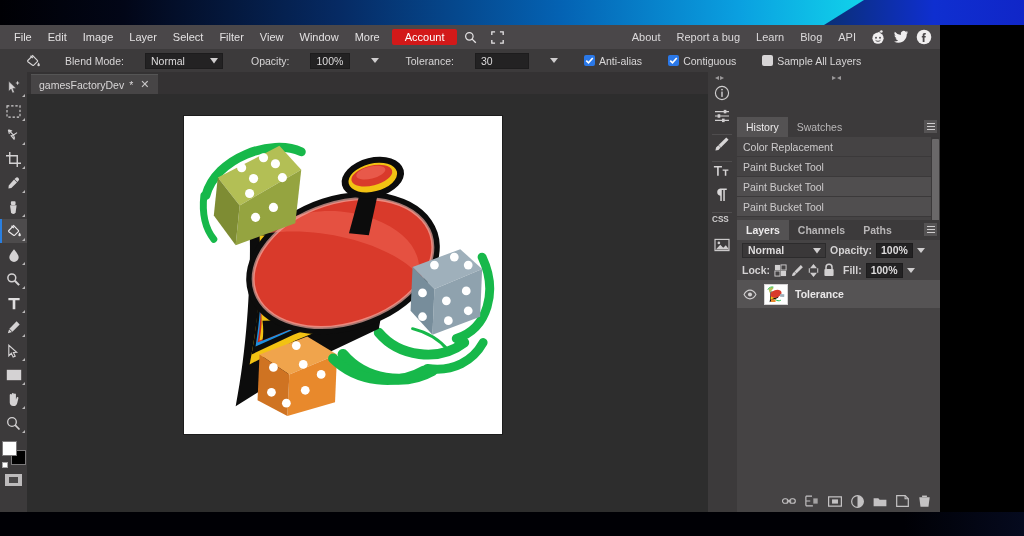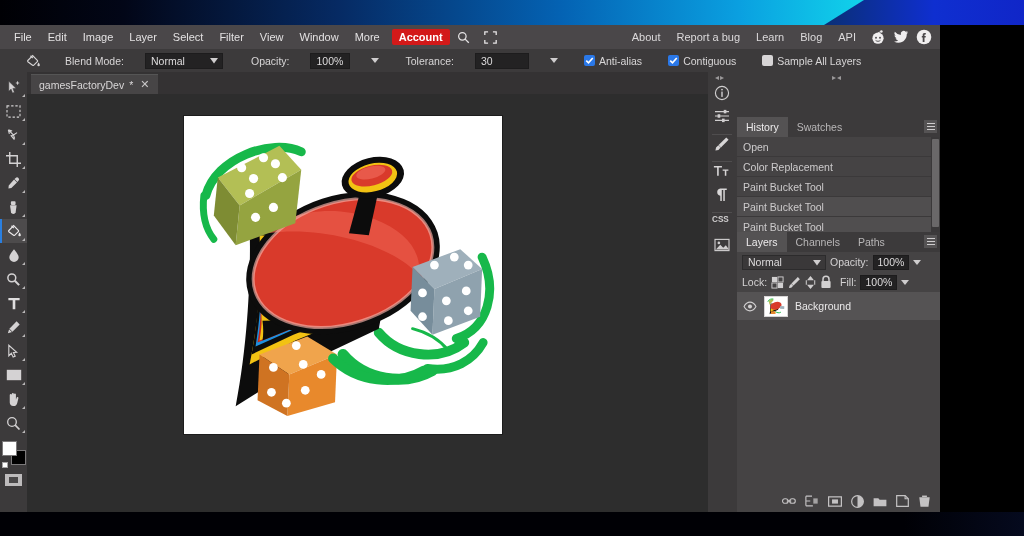--- a/index.html
+++ b/index.html
@@ -40,22 +40,22 @@
   }
 
   
   .menubar {
     position: relative; height: 24px; background: #4a4749;
     display: flex; align-items: center; padding-left: 6px;
     font-size: 11px; color: #e3e1e2;
   }
   .menu-item { padding: 2px 8px; cursor: default; white-space: nowrap; }
   .menu-account {
-    background:#d31919; color:#fff; padding:2px 7px; margin-left:4px;
-    border-radius:2px; font-weight:bold;
+    background:#d31919; color:#fff; padding:2px 13px; margin-left:4px;
+    border-radius:2px; font-weight:normal;
   }
   .menu-ico { padding: 0 7px; display:flex; align-items:center; }
   .menubar-right {
     position:absolute; right:8px; top:0; height:24px;
     display:flex; align-items:center; gap:2px; font-size:11px; color:#dcdadb;margin-left:20px;
   }
   .menubar-right .menu-item { padding: 2px 7px;}
   .soc { width:16px; height:16px; margin-left:5px; display:block;}
 
   
@@ -538,33 +538,32 @@
 
         <div class="panel-group" style="top:13px;height:130px;margin-top:32px;">
           <div class="panel-tabs">
             <div class="ptab active">History</div>
             <div class="ptab">Swatches</div>
             <div class="pmenu">
                 <i></i>
               </div>
           </div>
           <div class="hist-list">
-            <div class="hist-item">Open</div>
             <div class="hist-item">Color Replacement</div>
             <div class="hist-item">Paint Bucket Tool</div>
             <div class="hist-item hl">Paint Bucket Tool</div>
             <div class="hist-item hl">Paint Bucket Tool</div>
             <div class="hist-item blank">&nbsp;</div>
           </div>
           <div class="scroll-track" style="height:110px;">
             <div class="scroll-thumb" style="top:2px;height:88px;"></div>
           </div>
         </div>
 
-        <div class="panel-group" style="top:160px;height:270px;">
+        <div class="panel-group" style="top:148px;height:270px;font-weight:bold;">
           <div class="panel-tabs">
             <div class="ptab active">Layers</div>
             <div class="ptab">Channels</div>
             <div class="ptab">Paths</div>
             <div class="pmenu">
                 <i></i>
               </div>
           </div>
 
           <div class="lp-row">
@@ -626,21 +625,21 @@
                 <path d="M66 108 C66 108 70 200 52 292 L120 250 L196 214 L214 120 Z" fill="#0c0c0c"></path>
                 <path d="M76 120 C78 170 74 215 66 250 L200 190 L206 128 Z" fill="#f2c213"></path>
                 <ellipse cx="160" cy="148" rx="96" ry="64" transform="rotate(-18 160 148)" fill="#d93a2b"></ellipse>
                 <path d="M34 62 L96 30 L118 54 L52 130 Z" fill="#b3bf55"></path>
                 <path d="M230 152 L300 154 L298 202 L228 196 Z" fill="#9fb0bb"></path>
                 <path d="M76 240 L154 240 L152 288 L74 286 Z" fill="#e8892c"></path>
                 <path d="M150 244 c24 24 64 28 92 12" stroke="#17b84a" stroke-width="16" fill="none"></path>
                 <path d="M22 80c10-38 66-58 96-44" stroke="#17b84a" stroke-width="14" fill="none"></path>
               </svg>
             </span>
-            <span class="layer-name">Background</span>
+            <span class="layer-name">Tolerance</span>
           </div>
 
           <div class="scroll-track" style="top:88px;height:180px;background:#454344;"></div>
         </div>
 
         <div class="lp-bottom">
           <span>
             <svg width="14" height="10" viewBox="0 0 16 10">
                 <rect x="0.6" y="2.4" width="6.4" height="5.2" rx="2.6" fill="none" stroke="#c4c2c3" stroke-width="1.3"></rect>
                 <rect x="8.8" y="2.4" width="6.4" height="5.2" rx="2.6" fill="none" stroke="#c4c2c3" stroke-width="1.3"></rect>

